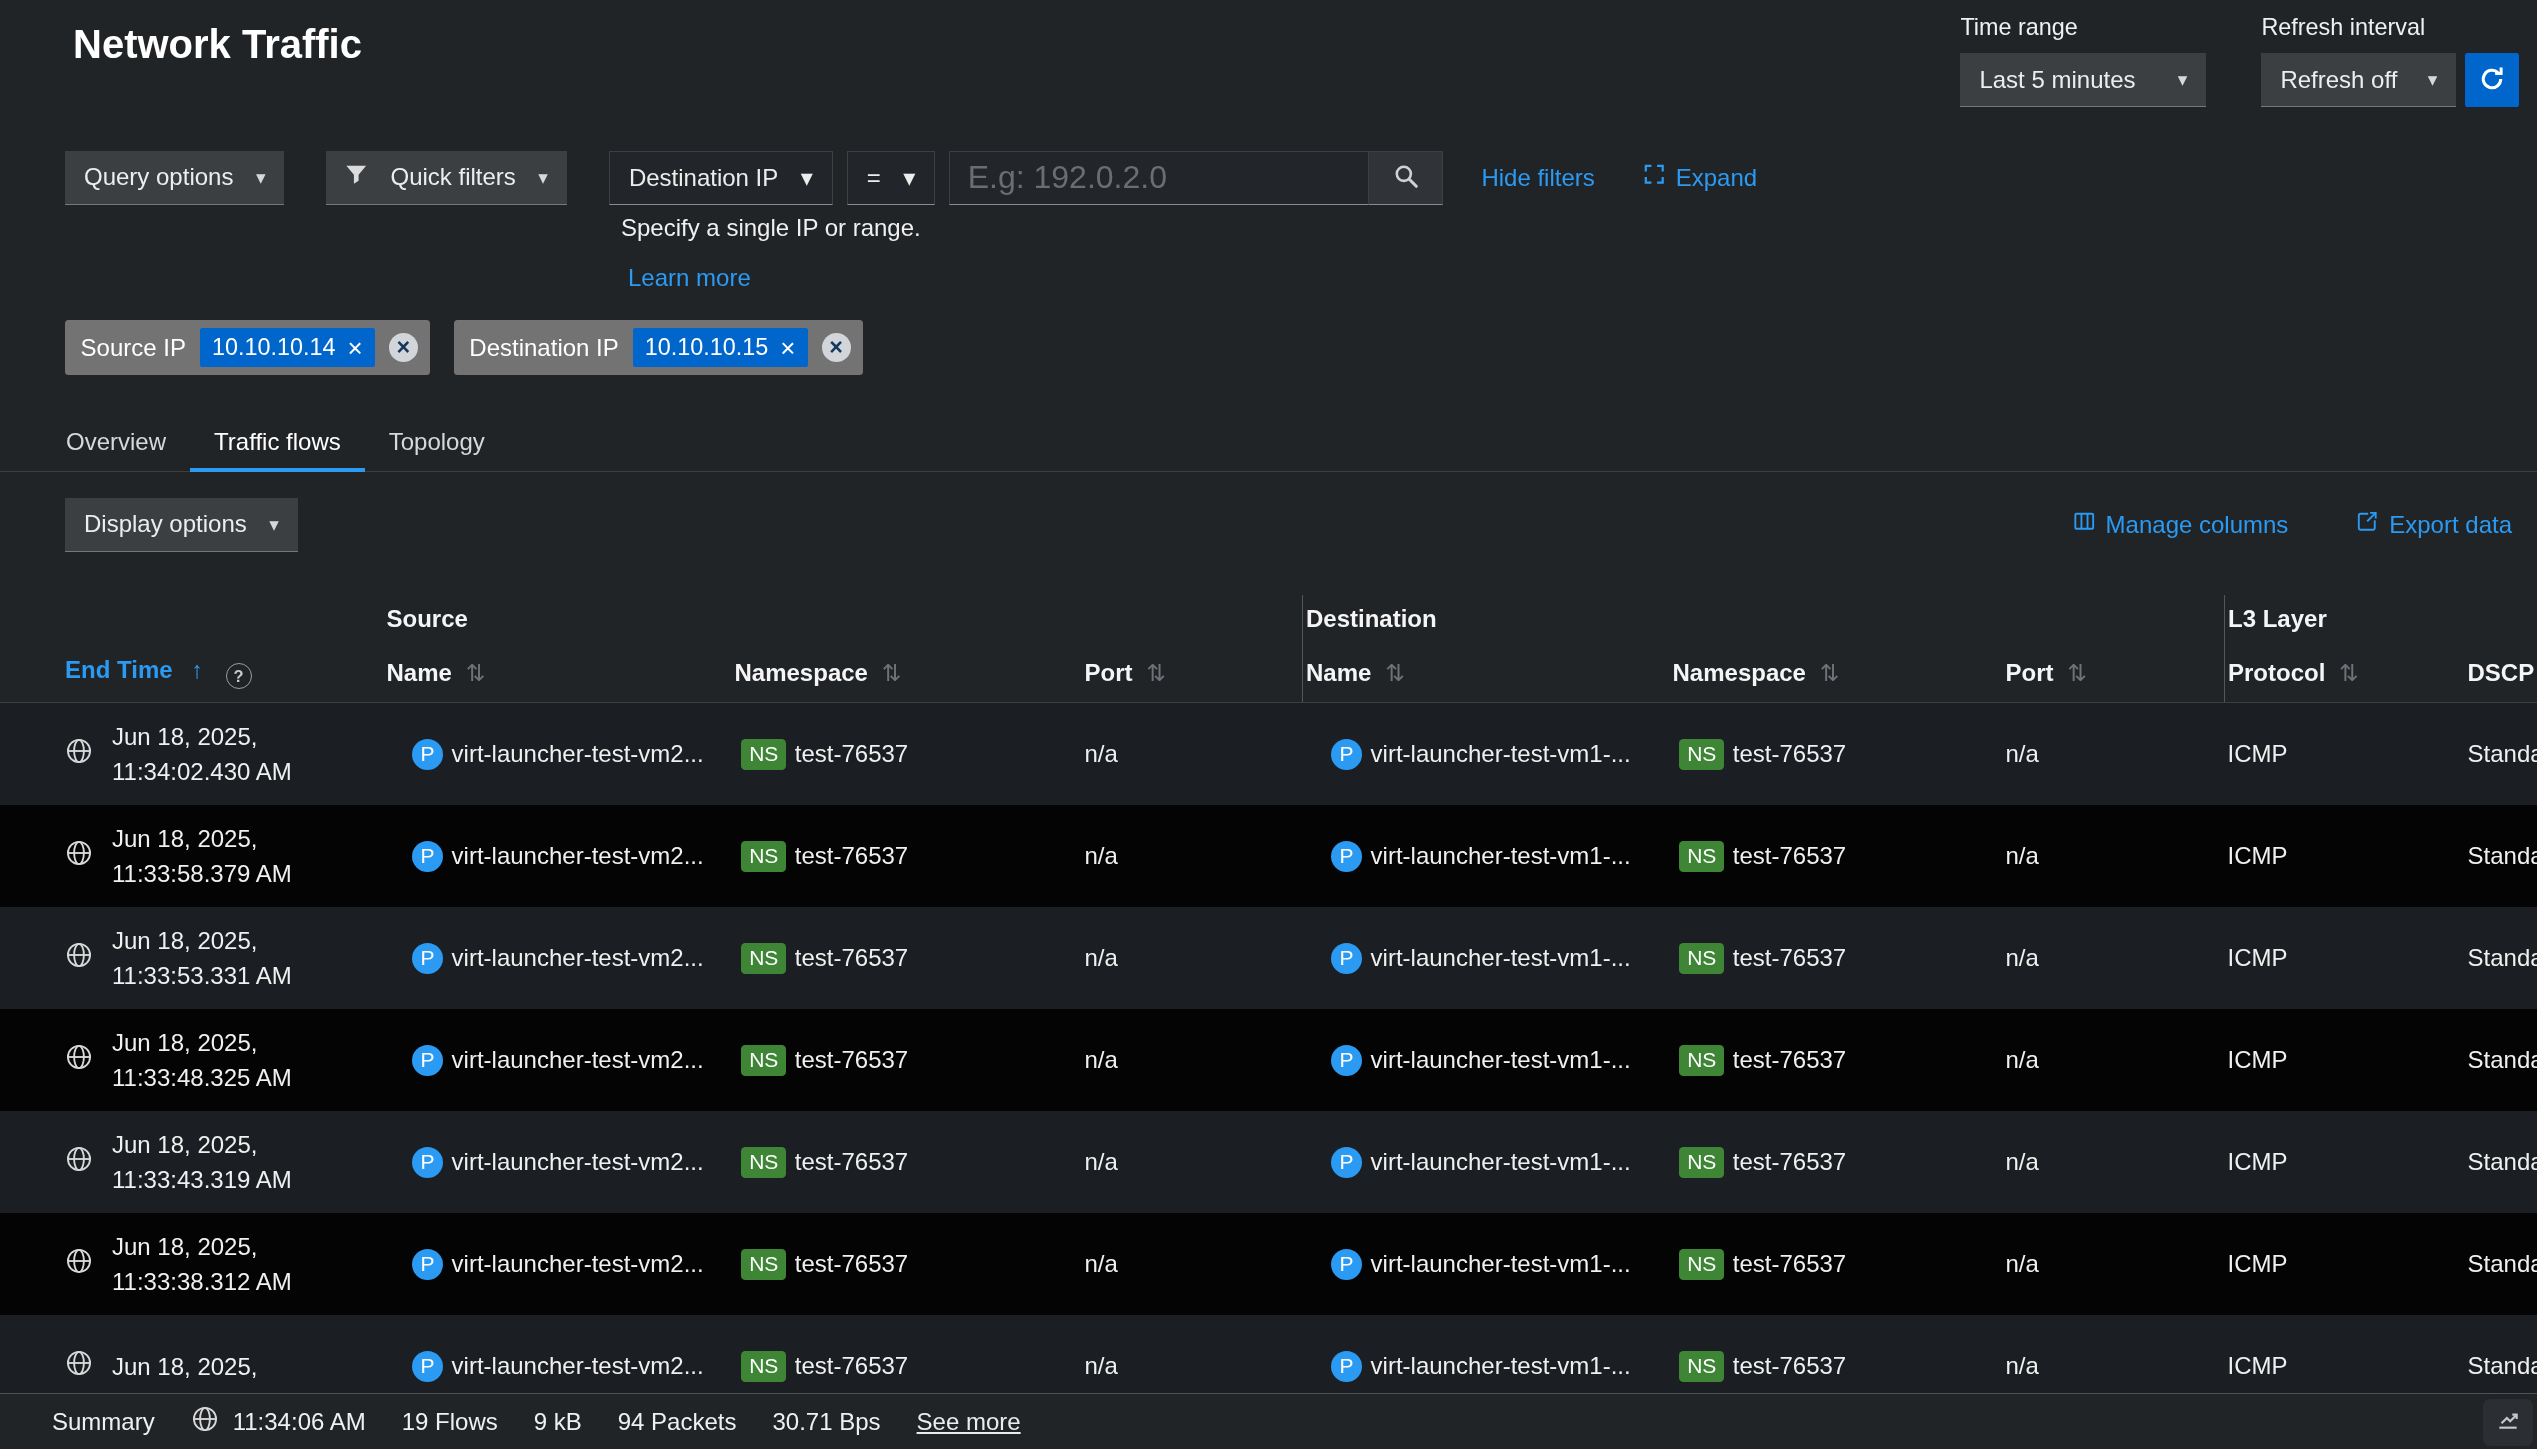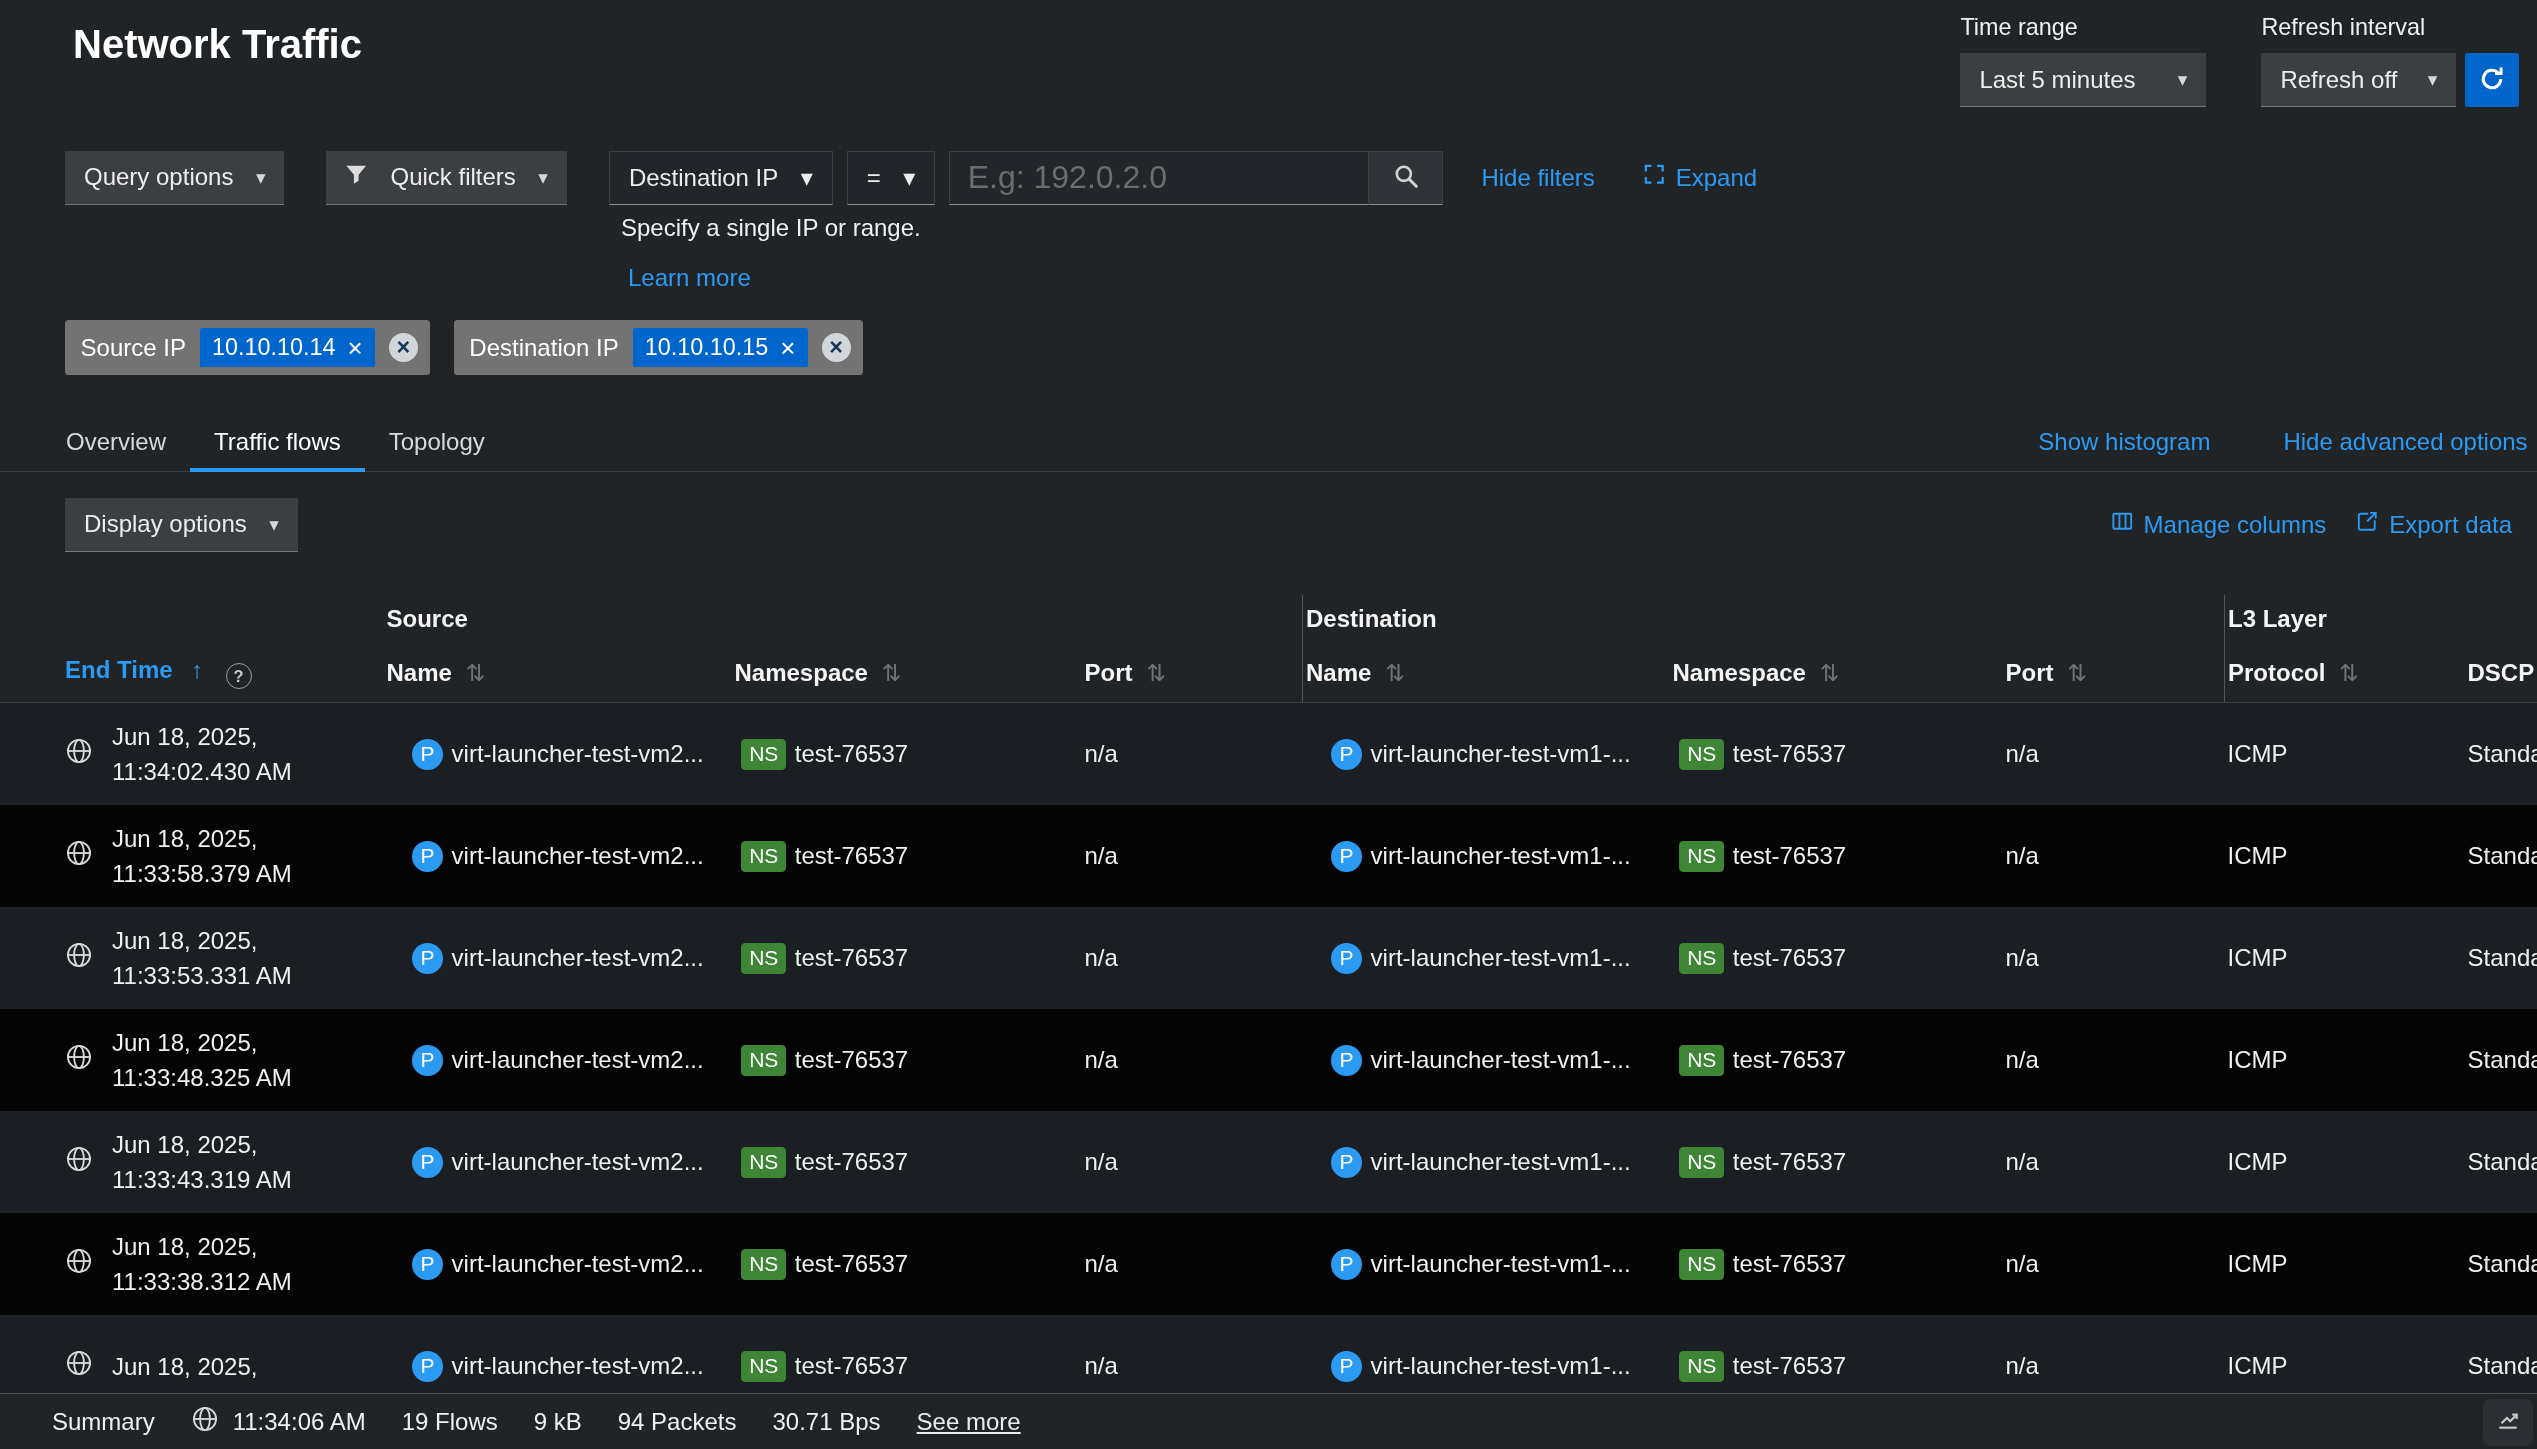--- a/index.html
+++ b/index.html
@@ -54,21 +54,21 @@
   
   .tabs-row{position:absolute;left:0;right:0;top:413px;height:59px;border-bottom:0.9px solid #3c3f42;
       display:flex;align-items:stretch;padding:0 10.4px 0 42px;box-sizing:border-box;}
   .tab{position:relative;display:flex;align-items:center;padding:0 24px;color:#d8d8d8;cursor:pointer;}
   .tab.active{color:#fff;}
   .tab.active::after{content:"";position:absolute;left:0;right:0;bottom:-0.9px;height:3.5px;background:#2b9af3;}
   .tabs-right{margin-left:auto;display:flex;align-items:center;gap:73px;}
 
   
   .display-row{position:absolute;left:65px;right:26px;top:497px;height:55px;display:flex;align-items:center;}
-  .display-right{margin-left:auto;display:flex;gap:30px;align-items:center;}
+  .display-right{margin-left:auto;display:flex;gap:68px;align-items:center;}
 
   
   .table-area{position:absolute;left:0;right:0;top:595px;bottom:57px;overflow:hidden;}
   table{border-collapse:collapse;table-layout:fixed;width:2672px;}
   col.cw1{width:383px;} col.cw2{width:348px;} col.cw3{width:350px;} col.cw4{width:221px;}
   col.cw5{width:367px;} col.cw6{width:333px;} col.cw7{width:222px;} col.cw8{width:240px;} col.cw9{width:208px;}
   th{text-align:left;font-size:24px;font-weight:700;color:#f5f5f5;padding:0 0 0 3.5px;white-space:nowrap;}
   .group-row th{height:48px;vertical-align:middle;}
   .col-row th{height:59px;vertical-align:middle;border-bottom:0.9px solid #3c4043;}
   th.bl{border-left:0.9px solid #53565a;margin-left:24px;}
@@ -198,24 +198,20 @@
         <span class="chip-x">×</span>
       </span>
       <span class="group-x">×</span>
     </div>
   </div>
 
   <div class="tabs-row">
     <div class="tab">Overview</div>
     <div class="tab active">Traffic flows</div>
     <div class="tab">Topology</div>
-    <div class="tabs-right">
-      <a class="link">Show histogram</a>
-      <a class="link">Hide advanced options</a>
-    </div>
   </div>
 
   <div class="display-row">
     <button class="dd">
       <span>Display options</span>
       <span class="caret">▾</span>
     </button>
     <div class="display-right">
       <a class="link icon-link">
         <span>

